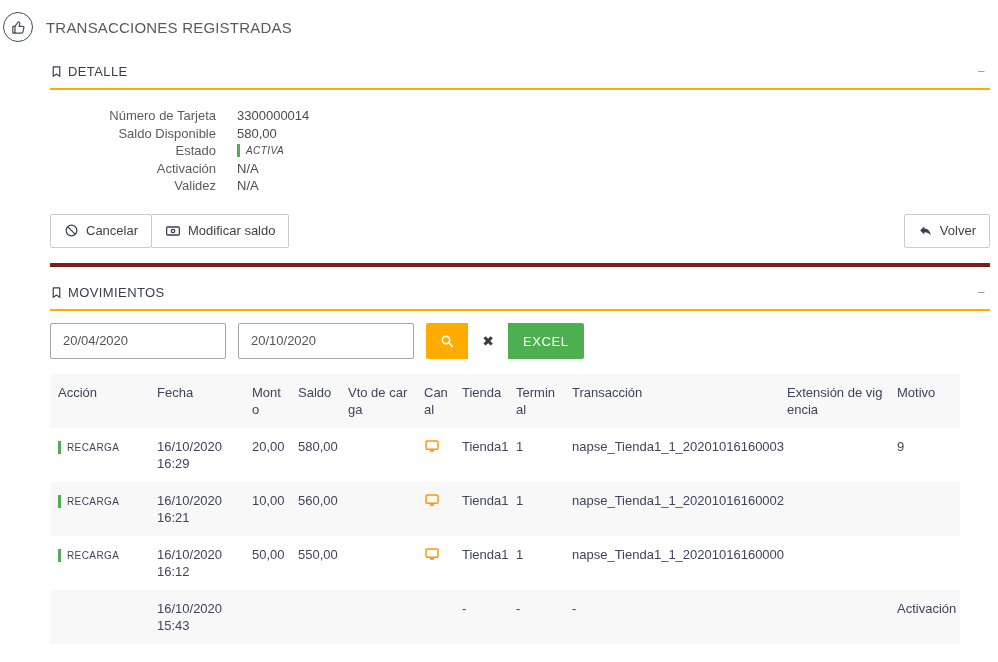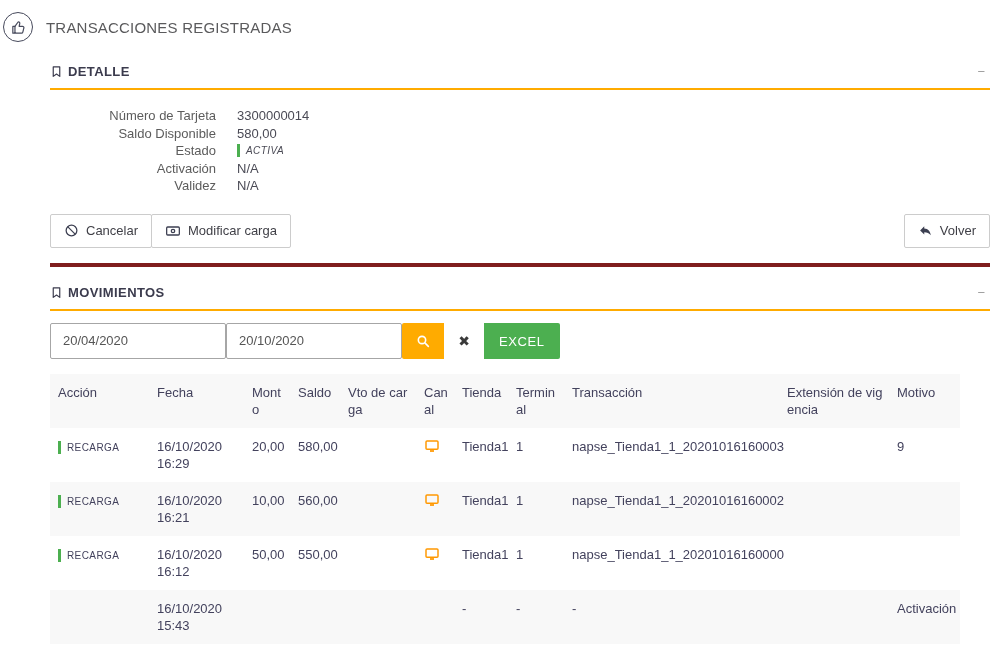--- a/index.html
+++ b/index.html
@@ -22,21 +22,21 @@
 
   main { margin: 4px 8px 0 50px; width: 940px; }
 
   
   .panel-header {
     display: flex; align-items: center; gap: 5px;
     border-bottom: 2px solid #ffab00;
     padding: 10px 0 9px; color: #3b3b4d; margin-top: 8px;
   }
   .bookmark-icon { display: flex; color: #3b3b4d; }
-  .panel-title { font-size: 13px; font-weight: 700; letter-spacing: .4px; }
+  .panel-title { font-size: 13px; font-weight: 400; letter-spacing: .4px; }
   .collapse-toggle { margin-left: auto; color: #9a9a9a; font-size: 13px; padding: 0 5px; cursor: pointer; }
 
   
   .fields { padding: 17px 0 8px; }
   .field-row { display: flex; line-height: 17.5px; }
   .field-label { width: 166px; text-align: right; color: #5c5c5c; flex: none; }
   .field-value { margin-left: 21px; color: #4a4a55; display: flex; align-items: center; gap: 6px; }
   .status-bar { display: inline-block; width: 3px; height: 13px; background: #4caf50; flex: none; }
   .status-value .status-text { font-size: 10px; letter-spacing: .4px; font-style: italic; }
 
@@ -50,21 +50,21 @@
   }
   .btn-group { display: flex; }
   .btn-group .btn + .btn { margin-left: -1px; }
   .btn-volver { margin-left: auto; }
   .btn svg { flex: none; }
 
   
   .filter-row { display: flex; align-items: stretch; margin-top: 12px; height: 36px; }
   .date-input {
     width: 176px; border: 1px solid #a6a6a6; border-radius: 2px;
-    padding: 0 12px; margin-right: 0;
+    padding: 0 12px; margin-right: 12px;
     font-family: inherit; font-size: 13px; color: #555;
   }
   .search-btn { width: 42px; border: none; background: #ffab00; border-radius: 2px 0 0 2px;
     display: flex; align-items: center; justify-content: center; cursor: pointer; }
   .clear-btn { width: 40px; border: none; background: #fff; color: #3a3a3a;
     font-size: 14px; font-family: inherit; cursor: pointer; }
   .excel-btn { border: none; background: #4caf50; color: #fff; font-size: 13px;
     letter-spacing: .6px; padding: 11px 15px; font-family: inherit; cursor: pointer; border-radius: 0 2px 2px 0; }
 
   
@@ -152,21 +152,21 @@
           </span>
           <span>Cancelar</span>
         </button>
         <button class="btn">
           <span style="display:flex">
             <svg width="16" height="16" viewBox="0 0 24 24" fill="none" stroke="#3c3f51" stroke-width="1.9">
               <rect x="2.5" y="6" width="19" height="12" rx="1.5"></rect>
               <circle cx="12" cy="12" r="2.6"></circle>
             </svg>
           </span>
-          <span>Modificar carga</span>
+          <span>Modificar saldo</span>
         </button>
       </div>
       <button class="btn btn-volver">
         <span style="display:flex">
           <svg width="15" height="15" viewBox="0 0 24 24" fill="#3c3f51">
             <path d="M10 8.8V5.2L3.4 11.8 10 18.4v-3.7c4.6 0 7.9 1.5 10.6 4.7-1-5.3-4.2-10.6-10.6-10.6z"></path>
           </svg>
         </span>
         <span>Volver</span>
       </button>

